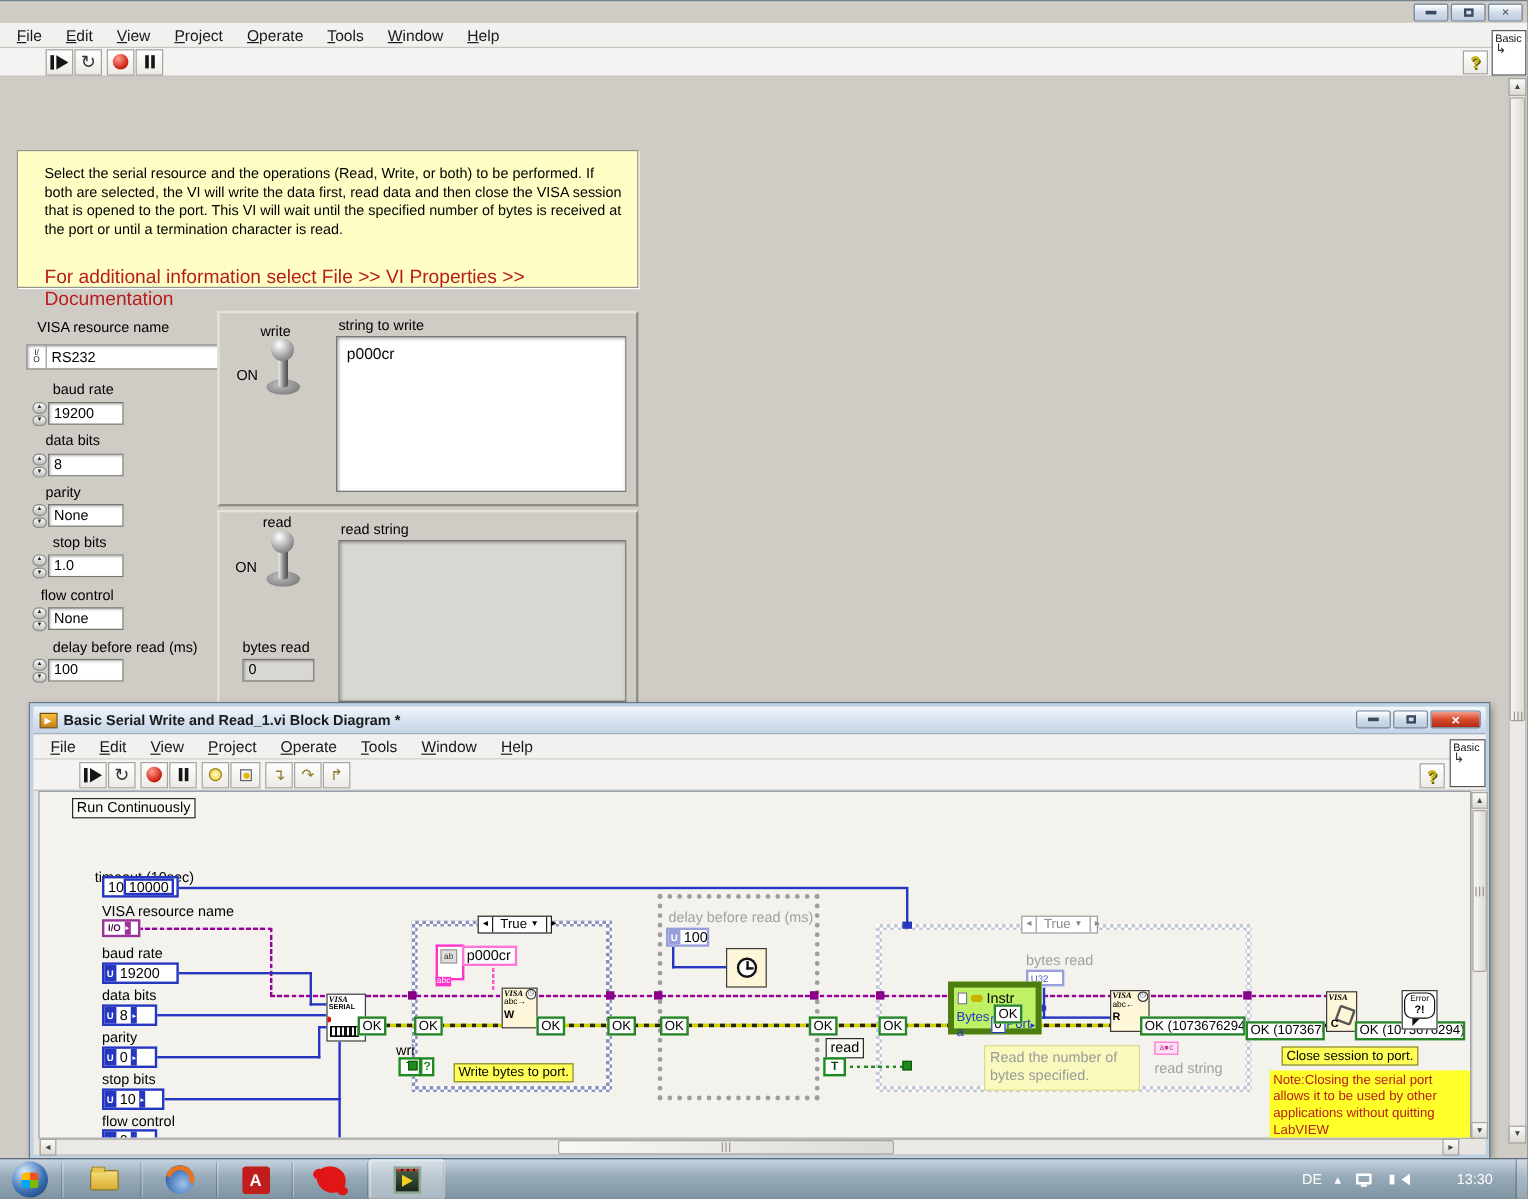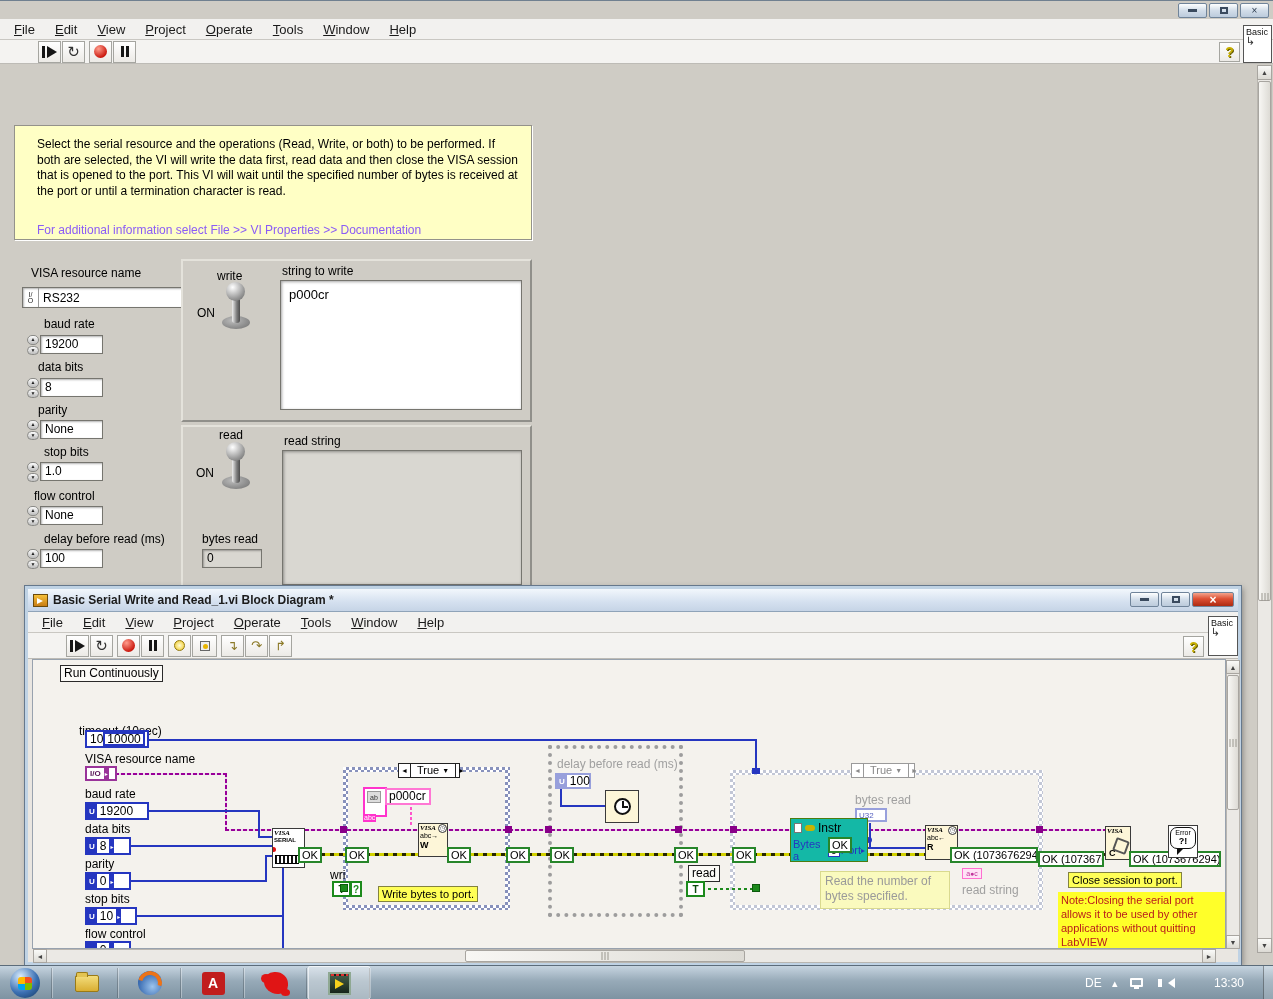--- a/index.html
+++ b/index.html
@@ -86,21 +86,21 @@
 .ok{position:absolute;height:16px;line-height:12px;border:2px solid #27862a;background:#fff;font-size:11px;padding:0 2px;color:#000;white-space:nowrap;overflow:hidden}
 .comment{position:absolute;background:#ffff57;border:1px solid #83833f;font-size:11px;line-height:14px;padding:0 3px;white-space:nowrap;color:#000}
 .node{position:absolute;background:#fdf6d8;border:1px solid #3a3a3a;overflow:hidden;color:#000}
 .node .v1{font-style:italic;font-weight:bold;font-size:7px;font-family:"Liberation Serif","DejaVu Serif",serif;line-height:8px;padding-left:1px}
 .node .v2{font-size:7px;line-height:8px;padding-left:1px}
 .node .v3{font-size:9px;font-weight:bold;line-height:10px;padding-left:1px}
 .clockbadge{position:absolute;right:0;top:0;width:9px;height:9px;border-radius:50%;border:1px solid #333;background:#fff;font-size:6px;line-height:7px;text-align:center;color:#333}
 .dip{position:absolute;left:2px;bottom:3px;width:24px;height:9px;background:#111;background-image:repeating-linear-gradient(90deg,#fff 1px,#fff 3px,#111 3px,#111 5px);border:1px solid #000}
 .reddot{position:absolute;width:5px;height:5px;border-radius:50%;background:#e01010}
 .tsq{position:absolute;width:19px;height:16px;border:2px solid #1c8a1c;background:#fff;display:flex;align-items:center;justify-content:center;font-size:10px;font-weight:bold;color:#0c4a0c}
-.propnode{position:absolute;background:#14b8a6;border:1px solid #4d7c0f;color:#000}
+.propnode{position:absolute;background:#bef264;border:5px solid #4d7c0f;color:#000}
 .pinkchip{position:absolute;border:1px solid #ff6fd0;background:#ffe2f6;color:#c03399;font-size:7px;line-height:9px;text-align:center}
 .palecmt{position:absolute;background:#fafabe;border:1px solid #d9d98f;color:#9a9a9a;font-size:12px;line-height:15px;padding:2px 4px}
 .notebox{position:absolute;background:#ffff29;color:#b91c1c;font-size:11px;line-height:14px;padding:1px 3px}
 
 #taskbar{position:absolute;left:0;top:965px;width:1273px;height:34px;background:linear-gradient(#c6d4e0,#97aab8 45%,#7e93a2);border-top:1px solid #5c6c7a}
 .tsep{position:absolute;top:2px;width:1px;height:30px;background:rgba(255,255,255,.35);box-shadow:-1px 0 0 rgba(0,0,0,.2)}
 .orb{position:absolute;left:10px;top:2px;width:30px;height:30px;border-radius:50%;background:radial-gradient(circle at 35% 28%,#d8ebfb,#3c71b4 55%,#12365e);display:flex;align-items:center;justify-content:center}
 .flag{width:14px;height:13px;border-radius:3px;background:conic-gradient(#f25022 0 90deg,#7fba00 90deg 180deg,#00a4ef 180deg 270deg,#ffb900 270deg)}
 .tkbtn{position:absolute;top:0;width:62px;height:34px;display:flex;align-items:center;justify-content:center}
 .tkbtn.active{background:rgba(255,255,255,.35);border:1px solid rgba(255,255,255,.6);border-radius:2px}
@@ -168,21 +168,21 @@
         <span class="helpq">?</span>
       </div>
     <div class="viicon" style="left:1243px;top:24px;width:29px;height:38px">
       <div>Basic</div>
       <div class="squig">↳</div>
     </div>
 
 
     <div class="abs" style="left:14px;top:124px;width:518px;height:115px;background:#ffffc5;border:1px solid #94928b;box-shadow:1px 1px 0 #fff">
       <div style="position:absolute;left:22px;top:11px;width:482px;font-size:12px;line-height:15.5px;color:#000">Select the serial resource and the operations (Read, Write, or both) to be performed.  If both are selected, the VI will write the data first, read data and then close the VISA session that is opened to the port.  This VI will wait until the specified number of bytes is received at the port or until a termination character is read.</div>
-      <div style="position:absolute;left:22px;top:97px;font-size:12px;color:#8b5cf6">For additional information select File &gt;&gt; VI Properties &gt;&gt; Documentation</div>
+      <div style="position:absolute;left:22px;top:97px;font-size:16px;color:#b91c1c">For additional information select File &gt;&gt; VI Properties &gt;&gt; Documentation</div>
     </div>
 
     <div class="lbl" style="left:31px;top:265px">VISA resource name</div>
     <div class="combo" style="left:22px;top:286px;width:180px">
       <span class="iochip">
           <span>I/</span>
           <span>O</span>
         </span>
       <span class="cval">RS232</span>
       <span class="dbtn">▼</span>

